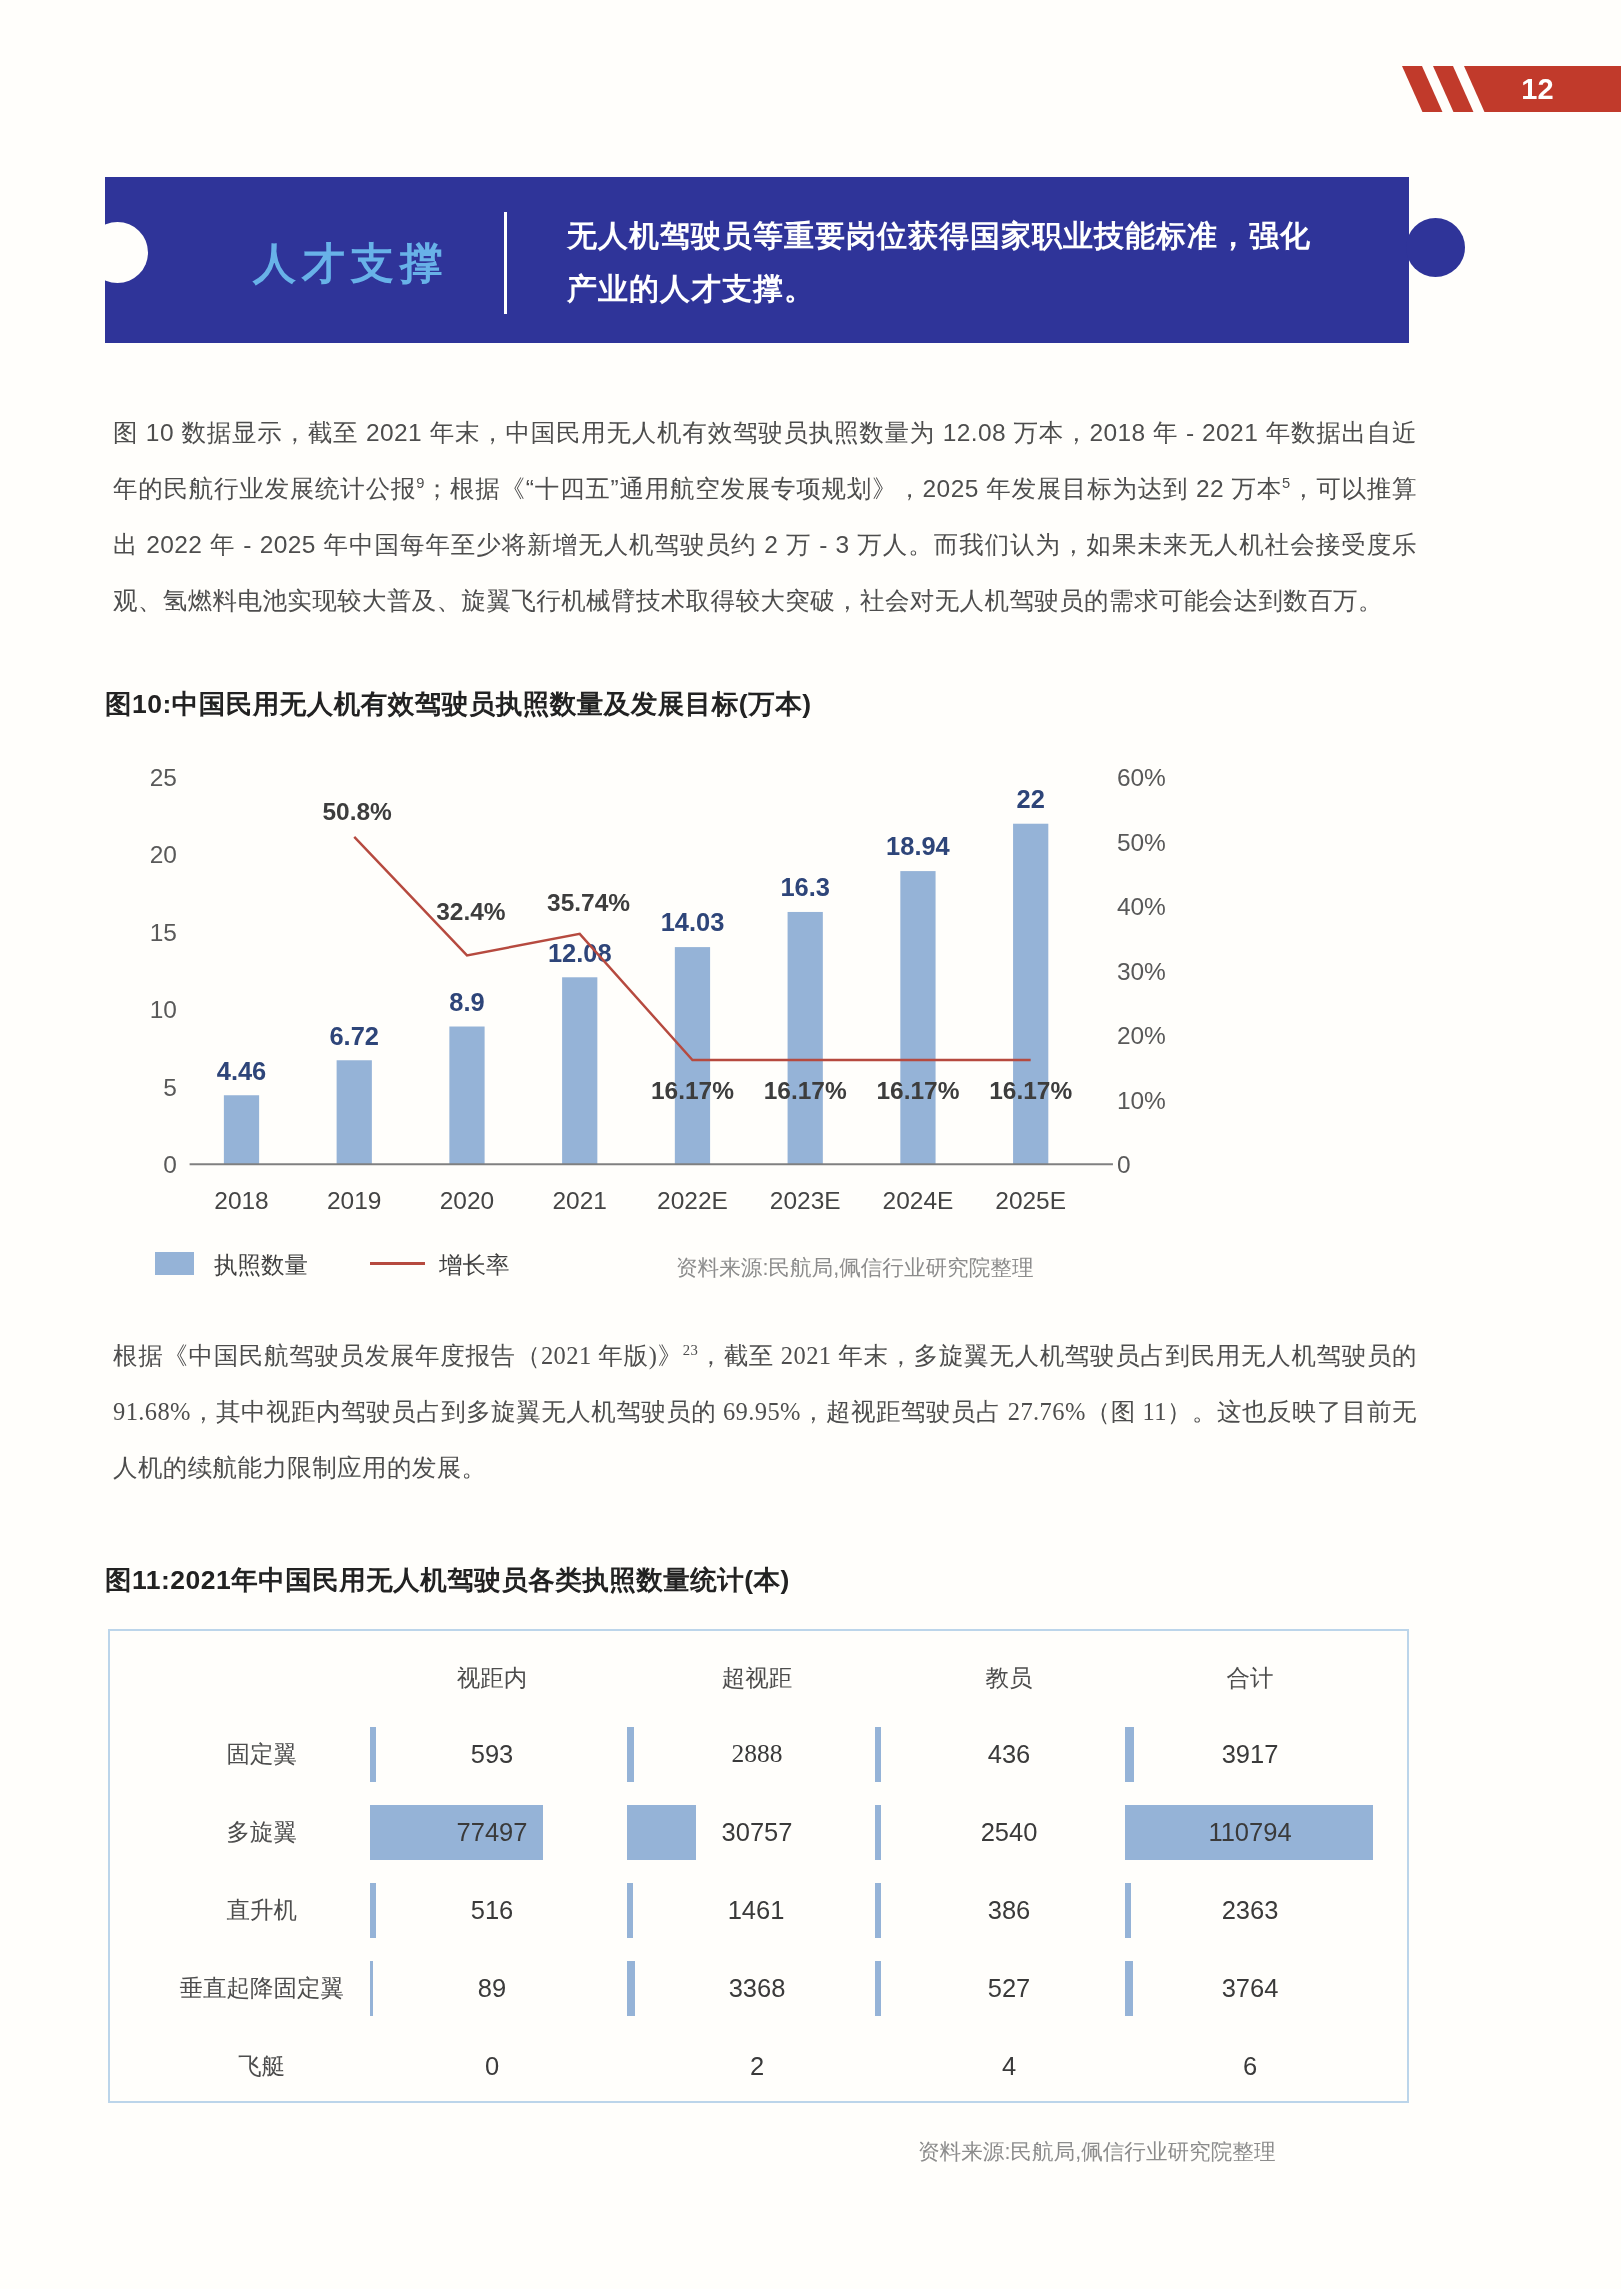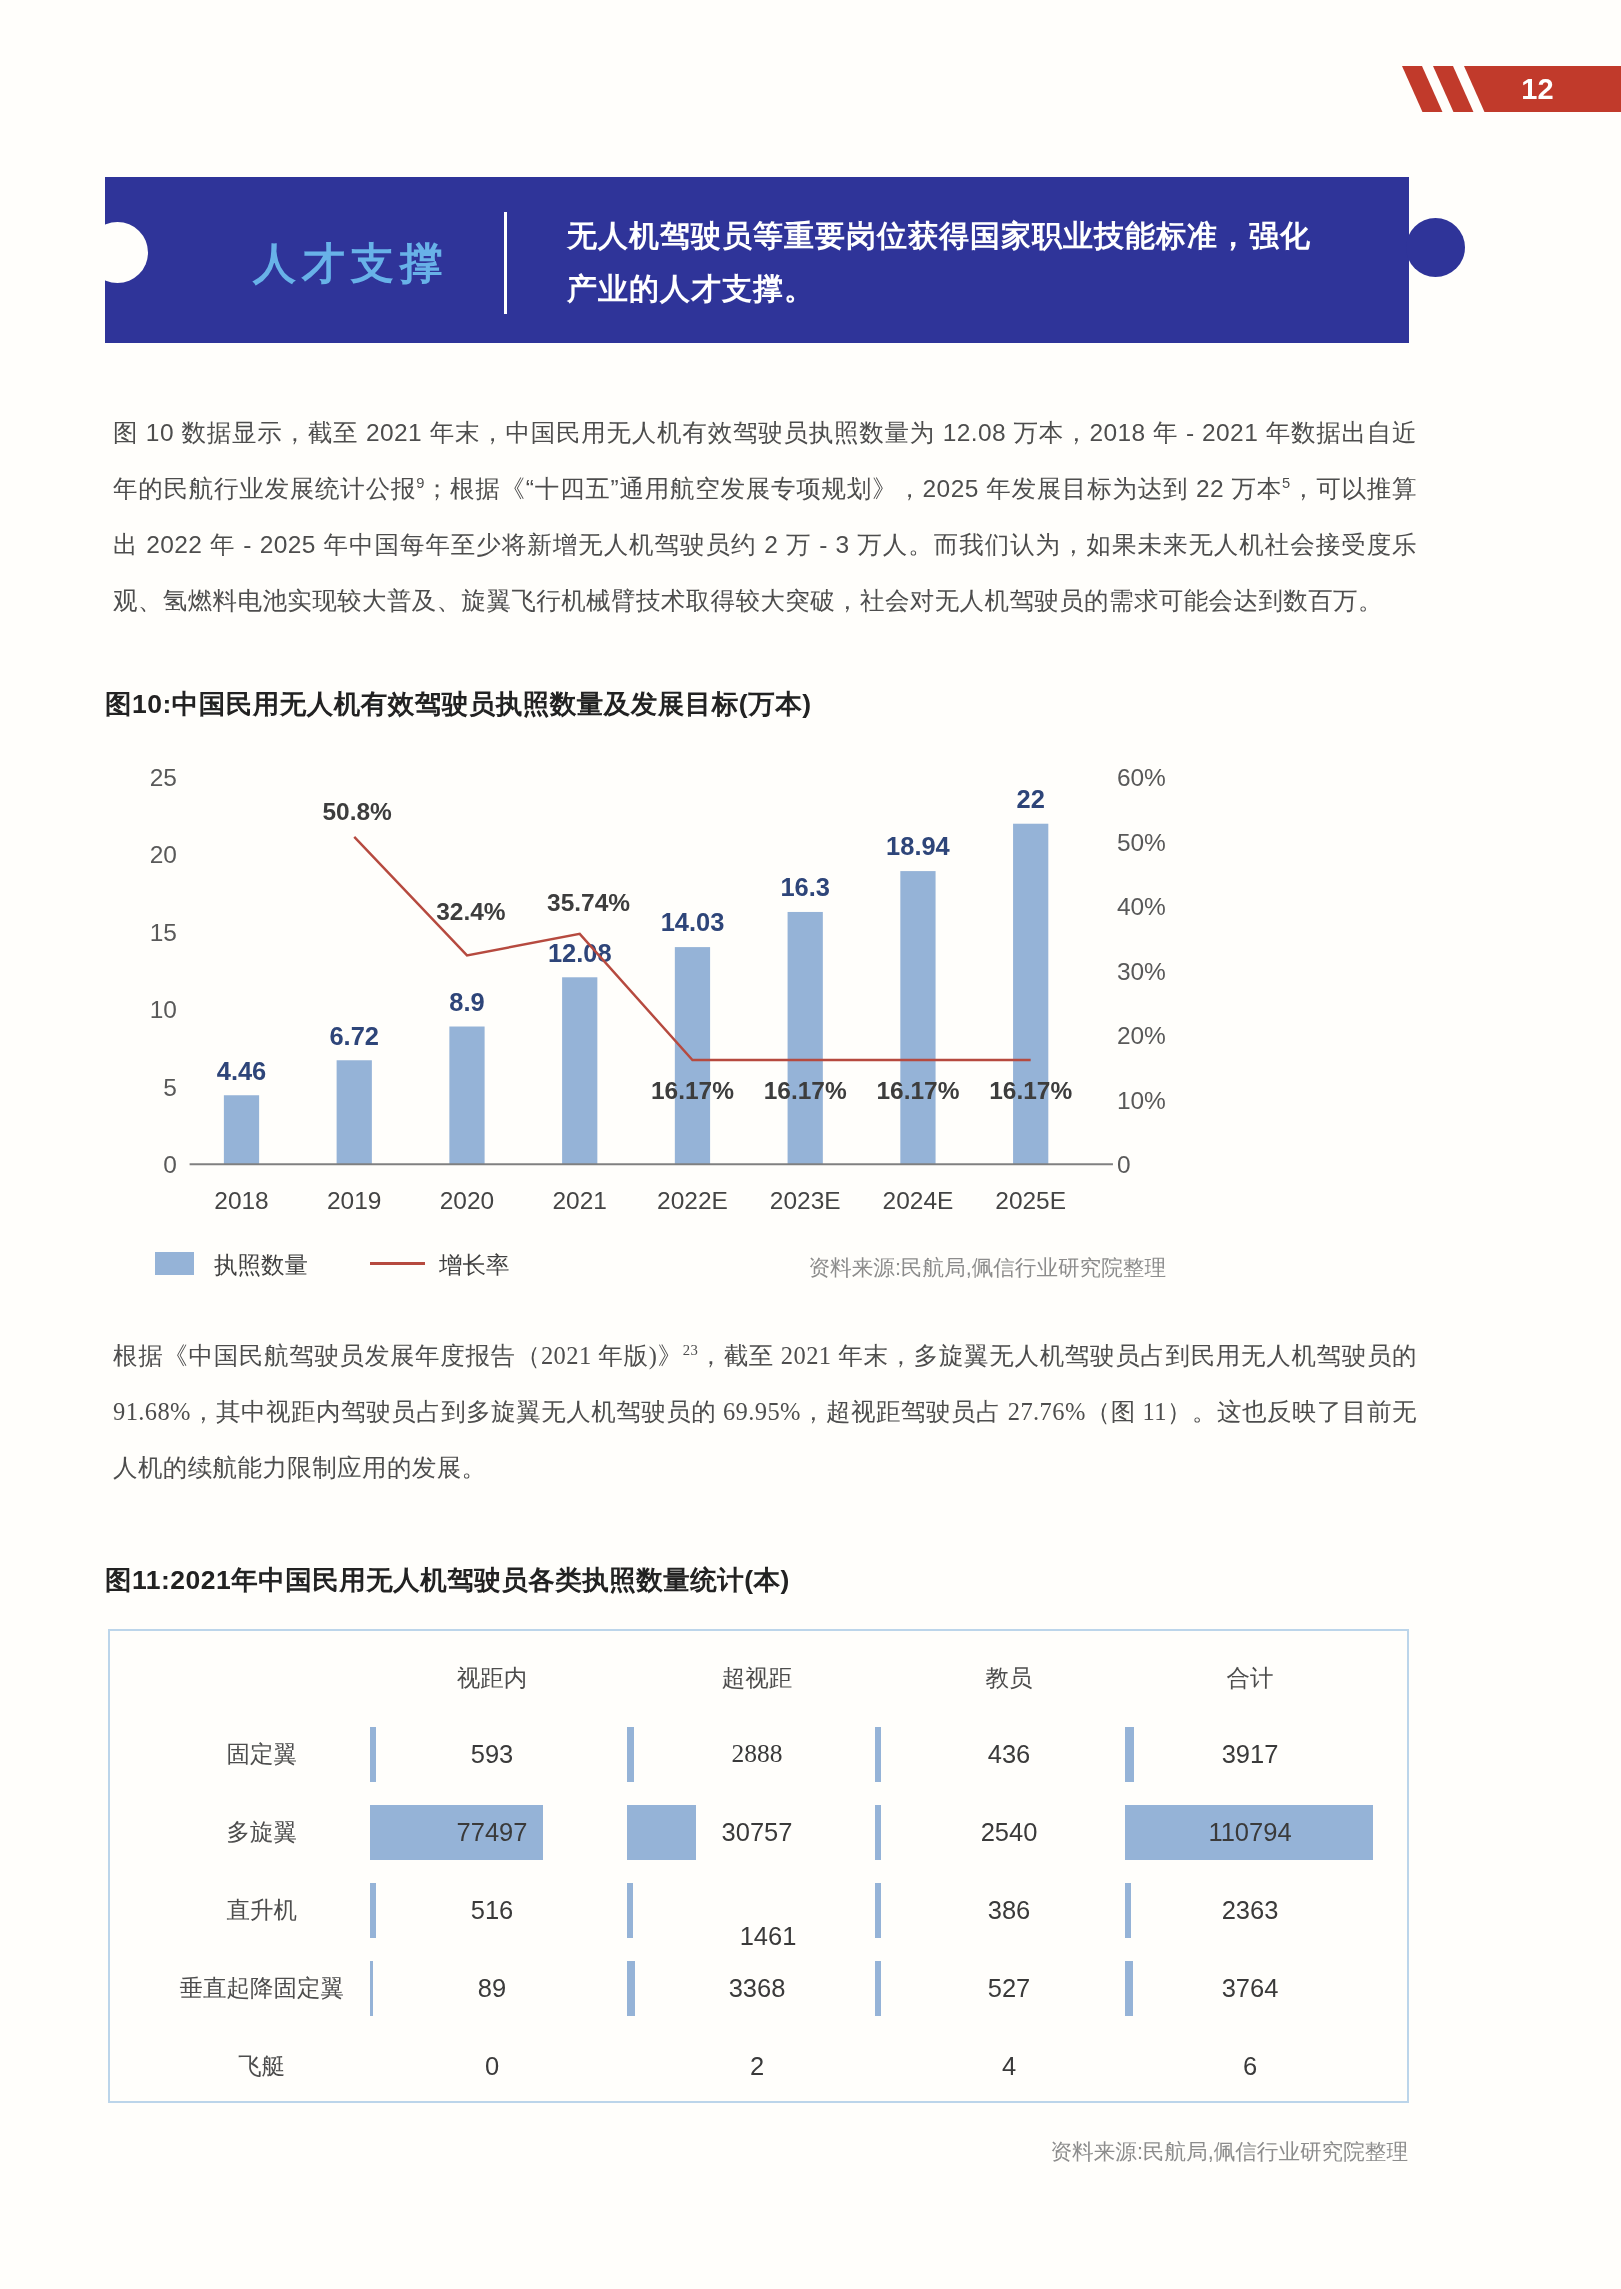--- a/index.html
+++ b/index.html
@@ -24,21 +24,21 @@
 
   .para{position:absolute;left:105px;width:1304px;color:#4d4d4d;font-size:24.5px;line-height:56px;
         text-align:justify;letter-spacing:0.4px;}
   .para sup{font-size:14.7px;vertical-align:super;line-height:0;}
 
   .fig-title{position:absolute;left:105px;color:#222;font-size:26.5px;font-weight:700;letter-spacing:0.5px;}
 
   .legend-swatch{position:absolute;left:155px;top:1252px;width:39px;height:22.5px;background:#95b3d7;}
   .legend-label{position:absolute;top:1249px;color:#404040;font-size:23.5px;}
   .legend-line{position:absolute;left:370px;top:1262px;width:55px;height:2.9px;background:#b64a3f;}
-  .source-note{position:absolute;color:#8c8c8c;font-size:21.6px;text-align:right;}
+  .source-note{position:absolute;color:#8c8c8c;font-size:21.6px;text-align:left;}
 
   
   .tablebox{position:absolute;left:108px;top:1629px;width:1301px;height:474px;background:#fffefb;
             border:2px solid #bcd5ea;box-sizing:border-box;}
   .tb-header{position:absolute;color:#4d4d4d;font-size:23.5px;transform:translate(-50%,-50%);white-space:nowrap;}
   .tb-rowlabel{position:absolute;left:14.7px;width:274px;text-align:center;color:#4d4d4d;font-size:23.5px;
                transform:translateY(-50%);white-space:nowrap;}
   .tb-bar{position:absolute;height:55px;background:#95b3d7;}
   .tb-num{position:absolute;width:216px;text-align:center;color:#3a3a3a;font-size:25.5px;transform:translateY(-50%);}
 </style>
@@ -143,21 +143,21 @@
       <div class="tb-bar" style="left:517px;top:174px;width:69px;"></div>
       <div class="tb-num" style="left:539px;top:201px;">30757</div>
       <div class="tb-bar" style="left:765px;top:174px;width:5.9px;"></div>
       <div class="tb-num" style="left:791px;top:201px;">2540</div>
       <div class="tb-bar" style="left:1015px;top:174px;width:248px;"></div>
       <div class="tb-num" style="left:1032px;top:201px;">110794</div>
       <div class="tb-rowlabel" style="top:279px;">直升机</div>
       <div class="tb-bar" style="left:260px;top:252px;width:5.9px;"></div>
       <div class="tb-num" style="left:274px;top:279px;">516</div>
       <div class="tb-bar" style="left:517px;top:252px;width:5.9px;"></div>
-      <div class="tb-num" style="left:550px;top:279px;margin-top:26px;">1461</div>
+      <div class="tb-num" style="left:538px;top:279px;">1461</div>
       <div class="tb-bar" style="left:765px;top:252px;width:5.9px;"></div>
       <div class="tb-num" style="left:791px;top:279px;">386</div>
       <div class="tb-bar" style="left:1015px;top:252px;width:5.9px;"></div>
       <div class="tb-num" style="left:1032px;top:279px;">2363</div>
       <div class="tb-rowlabel" style="top:357px;">垂直起降固定翼</div>
       <div class="tb-bar" style="left:260px;top:330px;width:2.9px;"></div>
       <div class="tb-num" style="left:274px;top:357px;">89</div>
       <div class="tb-bar" style="left:517px;top:330px;width:7.5px;"></div>
       <div class="tb-num" style="left:539px;top:357px;">3368</div>
       <div class="tb-bar" style="left:765px;top:330px;width:5.9px;"></div>

